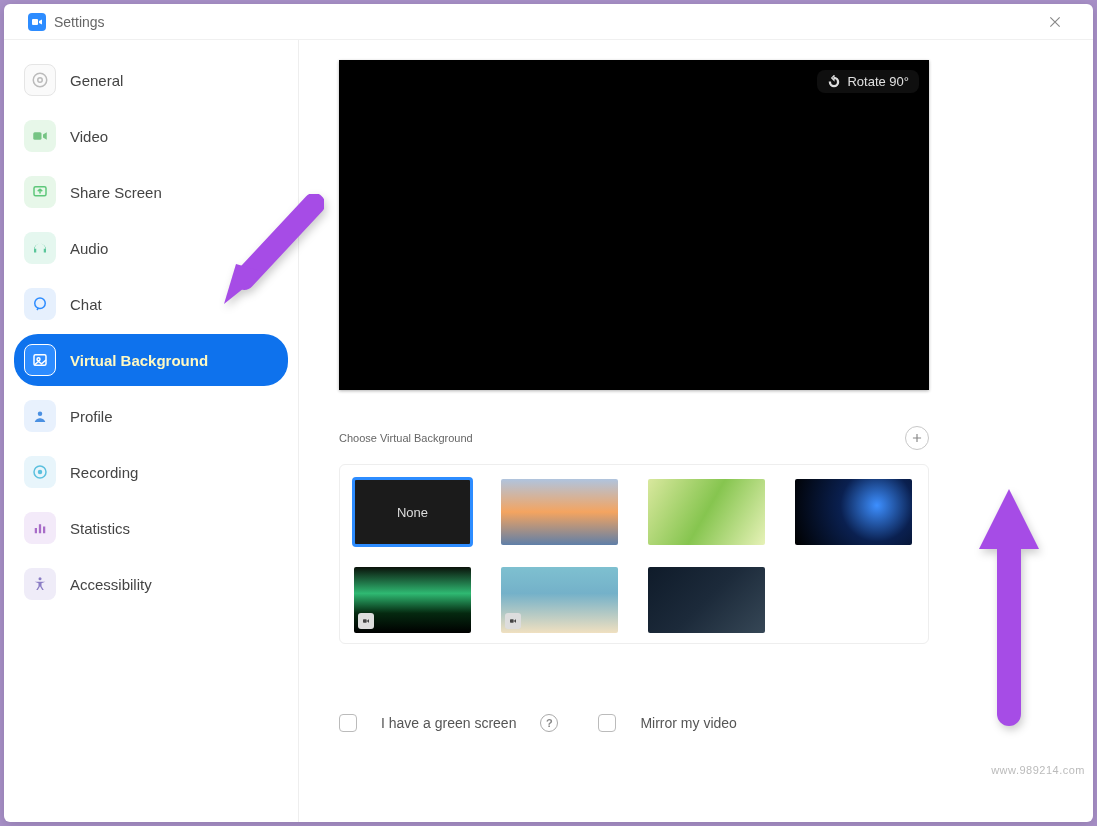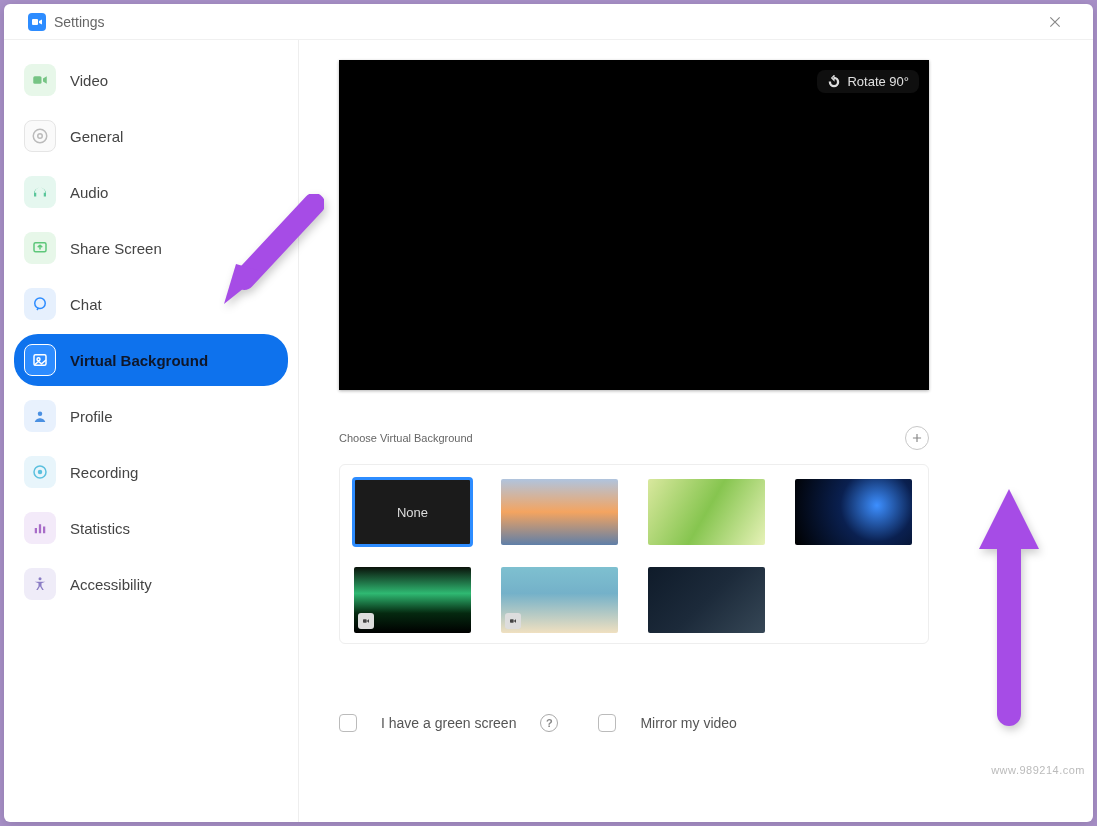--- a/index.html
+++ b/index.html
@@ -29,21 +29,21 @@
     width: 295px; border-right: 1px solid #eee;
     padding: 14px 10px;
   }
   .side-item {
     display:flex; align-items:center;
     padding: 10px 10px; border-radius: 24px;
     margin-bottom: 4px;
     cursor:pointer;
     font-size: 15px; color:#444;
   }
-  .side-item.active { background:#0e72ed; color:#0f172a; }
+  .side-item.active { background:#0e72ed; color:#fef9c3; }
   .side-icon {
     width: 32px; height:32px; border-radius:8px;
     display:flex; align-items:center; justify-content:center;
     margin-right: 14px; flex-shrink:0;
     font-size:16px;
   }
   .side-icon svg { width:18px; height:18px; }
   .side-label {}
   .active .side-label { font-weight:600; }
 
@@ -139,56 +139,56 @@
       <svg viewBox="0 0 24 24" width="14" height="14" stroke="#888" stroke-width="2" fill="none">
           <path d="M4 4l16 16M20 4L4 20"></path>
         </svg>
     </span>
   </div>
 
   <div class="body">
     <div class="sidebar">
 
       <div class="side-item">
-        <span class="side-icon ic-video">
-          <svg viewBox="0 0 24 24" fill="currentColor">
-              <rect x="3" y="7" width="11" height="10" rx="2"></rect>
-              <path d="M16 10l5-3v10l-5-3z"></path>
-            </svg>
-        </span>
-        <span class="side-label">Video</span>
-      </div>
-
-      <div class="side-item">
         <span class="side-icon ic-general">
           <svg viewBox="0 0 24 24" fill="none" stroke="currentColor" stroke-width="2">
               <circle cx="12" cy="12" r="3"></circle>
               <circle cx="12" cy="12" r="9"></circle>
             </svg>
         </span>
         <span class="side-label">General</span>
       </div>
 
       <div class="side-item">
-        <span class="side-icon ic-audio">
-          <svg viewBox="0 0 24 24" fill="currentColor">
-              <path d="M4 14a8 8 0 0116 0v4h-3v-5h2a7 7 0 00-14 0h2v5H4z"></path>
-            </svg>
-        </span>
-        <span class="side-label">Audio</span>
+        <span class="side-icon ic-video">
+          <svg viewBox="0 0 24 24" fill="currentColor">
+              <rect x="3" y="7" width="11" height="10" rx="2"></rect>
+              <path d="M16 10l5-3v10l-5-3z"></path>
+            </svg>
+        </span>
+        <span class="side-label">Video</span>
       </div>
 
       <div class="side-item">
         <span class="side-icon ic-share">
           <svg viewBox="0 0 24 24" fill="none" stroke="currentColor" stroke-width="2">
               <rect x="4" y="5" width="16" height="12" rx="2"></rect>
               <path d="M12 14V8m0 0l-3 3m3-3l3 3"></path>
             </svg>
         </span>
         <span class="side-label">Share Screen</span>
+      </div>
+
+      <div class="side-item">
+        <span class="side-icon ic-audio">
+          <svg viewBox="0 0 24 24" fill="currentColor">
+              <path d="M4 14a8 8 0 0116 0v4h-3v-5h2a7 7 0 00-14 0h2v5H4z"></path>
+            </svg>
+        </span>
+        <span class="side-label">Audio</span>
       </div>
 
       <div class="side-item">
         <span class="side-icon ic-chat">
           <svg viewBox="0 0 24 24" fill="none" stroke="currentColor" stroke-width="2">
               <circle cx="12" cy="11" r="7"></circle>
               <path d="M8 20l2-3"></path>
             </svg>
         </span>
         <span class="side-label">Chat</span>

